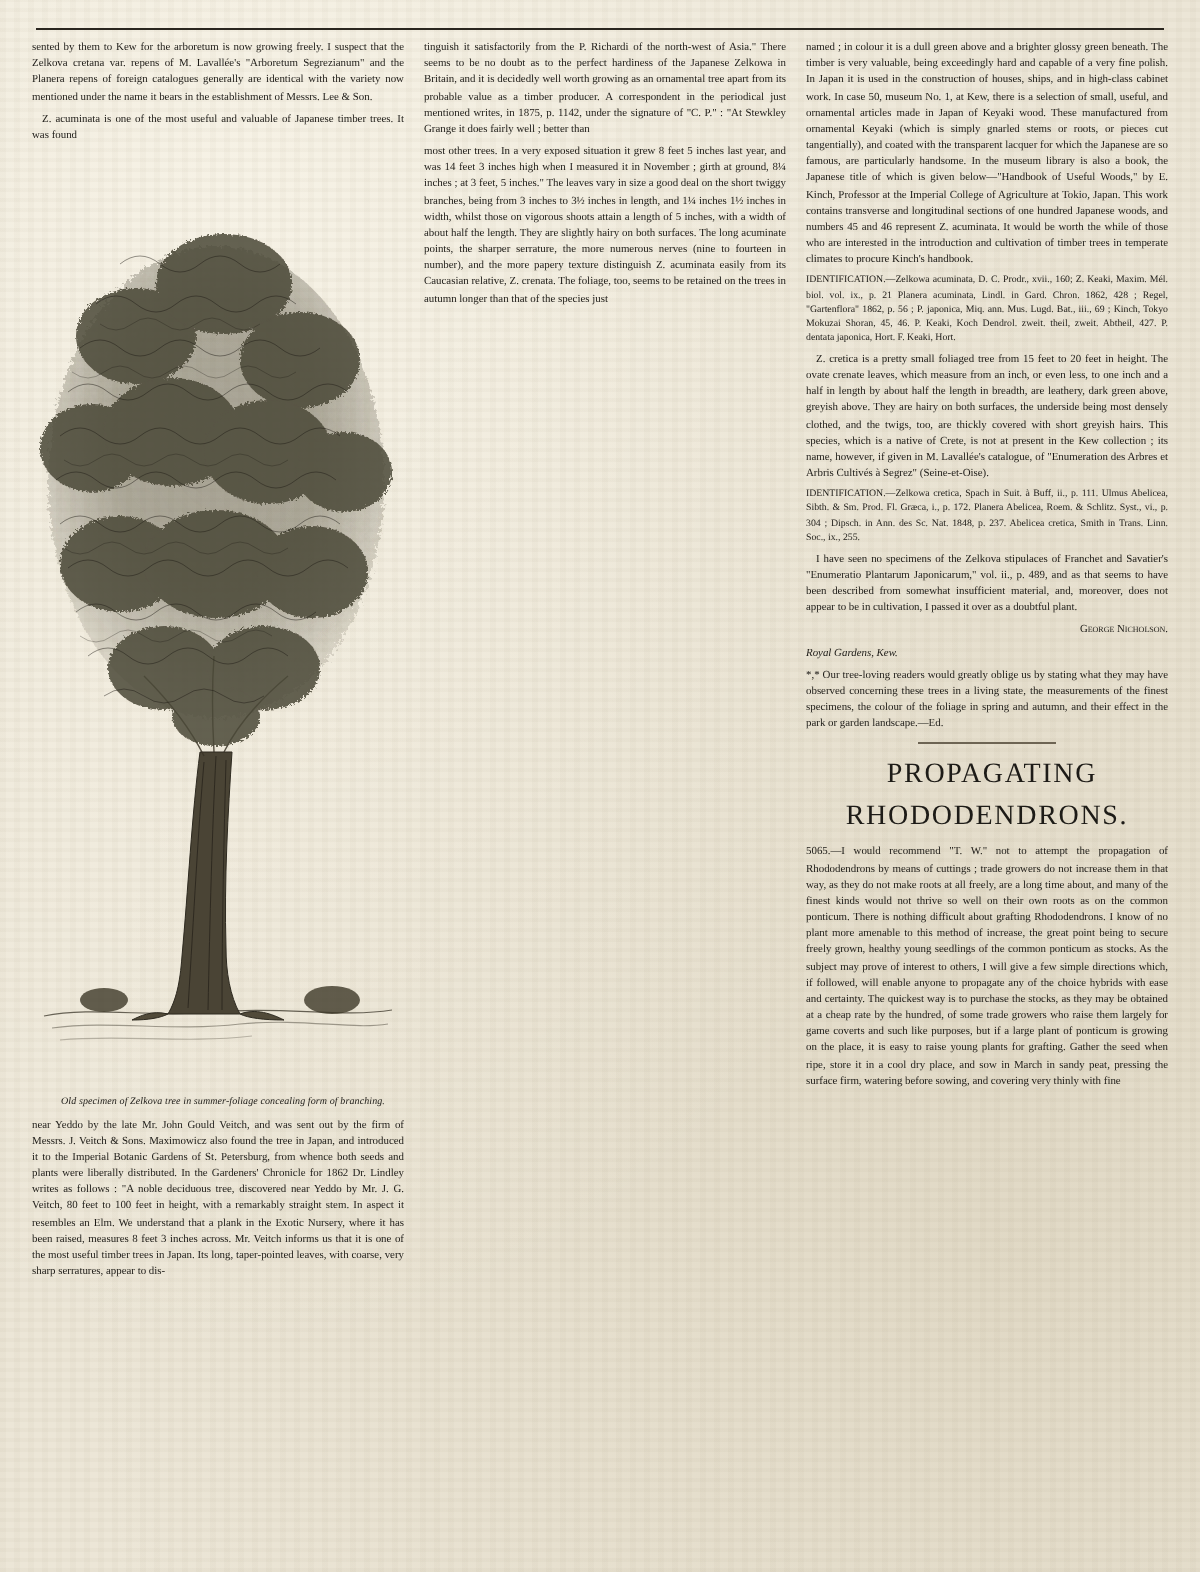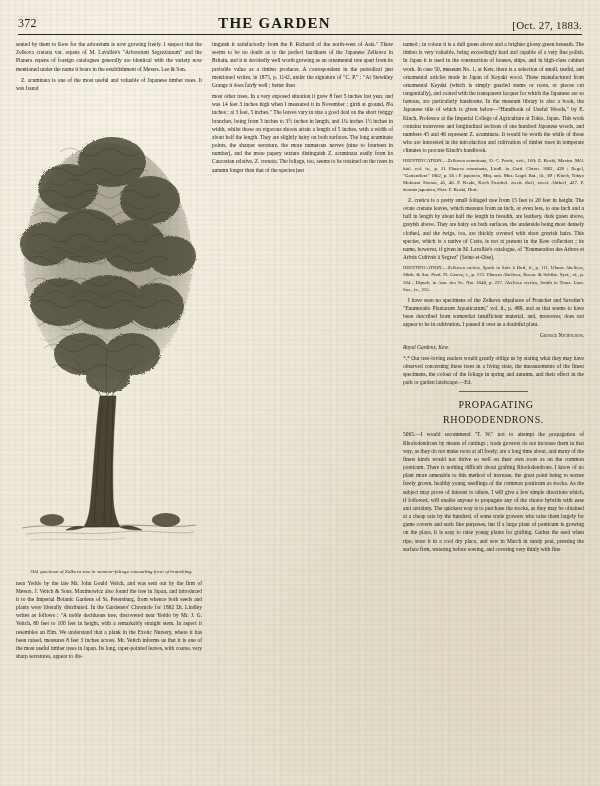--- a/index.html
+++ b/index.html
@@ -63,21 +63,21 @@
     -webkit-hyphens:auto;
   }
   .col p{margin:0 0 3px 0;text-indent:5px;}
   .col p.noind{text-indent:0;}
   .ital{font-style:italic;}
   .tiny{font-size:4.9px;line-height:1.45;}
   .colhead{
     text-align:center;
     font-variant:small-caps;
     letter-spacing:.06em;
-    font-size:10px;
+    font-size:14px;
     margin:6px 0 3px 0;
     text-indent:0;
   }
   
   .fig{
     margin:4px 0 2px 0;
     text-align:center;
   }
   .fig svg{display:block;margin:0 auto;}
   .figcap{
@@ -93,25 +93,20 @@
     width:38%;
     margin:5px auto 5px auto;
   }
   .sig{text-align:right;font-variant:small-caps;font-size:5.4px;}
 </style>
 </head>
 <body>
 
 <div class="page">
 
-  <div class="runhead">
-    <span class="folio">372</span>
-    <span class="title">THE GARDEN</span>
-    <span class="date">[Oct. 27, 1883.</span>
-  </div>
   <div class="rule"></div>
 
   <div class="cols">
 
     <div class="col">
       <p class="noind">sented by them to Kew for the arboretum is now growing freely. I suspect that the Zelkova cretana var. repens of M. Lavallée's "Arboretum Segrezianum" and the Planera repens of foreign catalogues generally are identical with the variety now mentioned under the name it bears in the establishment of Messrs. Lee &amp; Son.</p>
       <p>Z. acuminata is one of the most useful and valuable of Japanese timber trees. It was found</p>
 
       <div class="fig">
         <svg width="186" height="470" viewBox="0 0 186 470">

